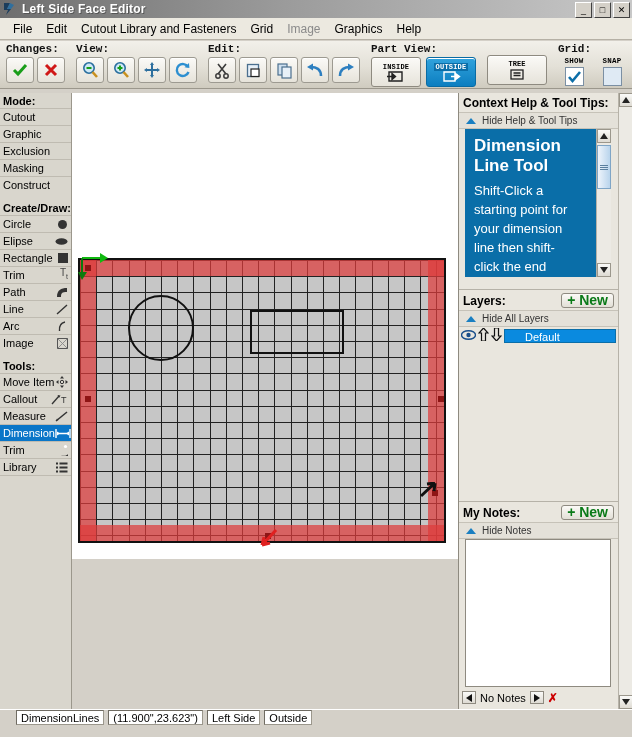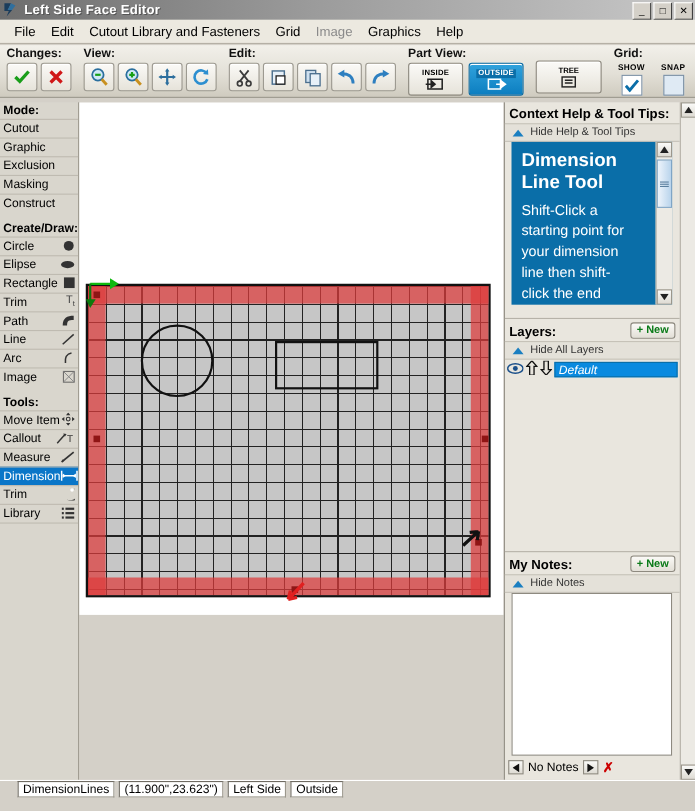--- a/index.html
+++ b/index.html
@@ -35,21 +35,21 @@
     display:flex;align-items:center;padding-left:6px;box-sizing:border-box;
   }
   .menu-item{font-size:12px;padding:2px 7px;color:#000;white-space:nowrap;}
   .menu-item.disabled{color:#8a8a8a;}
 
   
   .toolbar{
     position:absolute;left:0;top:41px;width:632px;height:48px;
     background:linear-gradient(to bottom,#f2f0ea 0%,#e3e0d7 55%,#cfcbbf 100%);
     border-bottom:1px solid #9b978c;box-sizing:border-box;
-    display:flex;align-items:flex-start;
+    display:flex;align-items:flex-start;font-family:Liberation Mono, monospace;
   }
   .tgroup{display:flex;flex-direction:column;padding:2px 5px 0 6px;height:100%;box-sizing:border-box;}
   .tgroup-label{font-size:11px;font-weight:bold;margin-bottom:2px;color:#111;}
   .tgroup-row{display:flex;align-items:flex-end;gap:3px;}
   .tsep{width:1px;background:#a9a49a;height:40px;margin-top:5px;}
   .tbtn{
     width:26px;height:24px;background:linear-gradient(to bottom,#fbfaf7,#e6e3da);
     border:1px solid #9d9a91;border-radius:3px;
     display:flex;align-items:center;justify-content:center;
     box-shadow:inset 0 1px 0 #fff;
@@ -123,21 +123,21 @@
   .origin{position:absolute;}
 
   
   .rightpanel{
     position:absolute;left:458px;top:93px;width:160px;height:616px;
     background:#e9e6de;border-left:1px solid #8e8a80;box-sizing:border-box;
   }
   .sec-title{font-weight:bold;font-size:12px;padding:3px 4px 2px 4px;display:flex;
      align-items:center;justify-content:space-between;}
   .newbtn{
-    font-size:10px;font-weight:bold;color:#0a7a18;border:1px solid #8e8a80;border-radius:3px;
+    font-size:14px;font-weight:bold;color:#0a7a18;border:1px solid #8e8a80;border-radius:3px;
     background:linear-gradient(to bottom,#fbfaf7,#e2dfd6);padding:1px 5px;line-height:11px;
   }
   .hidebar{
     height:15px;background:#e4e1d9;border-top:1px solid #c6c2b8;border-bottom:1px solid #c6c2b8;
     display:flex;align-items:center;gap:6px;padding-left:7px;font-size:10px;color:#333;
   }
   .tri-up{width:0;height:0;border-left:5px solid transparent;border-right:5px solid transparent;
     border-bottom:6px solid #1a7fc1;}
   .help-box{
     position:absolute;left:6px;top:36px;width:146px;height:148px;
@@ -148,22 +148,22 @@
   .help-body{font-size:13px;line-height:19px;margin-top:5px;}
   .hscroll{position:absolute;right:0;top:0;width:14px;height:148px;background:#eceae4;
     border-left:1px solid #b6b2a8;}
   .sbtn{width:14px;height:14px;background:linear-gradient(to bottom,#fafaf8,#dedbd3);
     border:1px solid #9b978c;box-sizing:border-box;display:flex;align-items:center;justify-content:center;}
   .sthumb{position:absolute;left:0;top:16px;width:14px;height:44px;
     background:linear-gradient(to right,#eef4fb,#b9d4ec);border:1px solid #7fa5c6;box-sizing:border-box;
     display:flex;align-items:center;justify-content:center;}
   .grip i{display:block;width:8px;height:1px;background:#5b7f9e;margin:1px 0;}
   .layerrow{display:flex;align-items:center;gap:2px;padding:1px 2px;}
-  .layername{background:#0a8adf;color:#fff;font-size:11px;padding:0 3px;flex:1;height:14px;line-height:14px;
-     border:1px solid #0a6ea8;box-sizing:border-box;font-style:italic;}
+  .layername{background:#0a8adf;color:#fff;font-size:11px;padding:0 20px;flex:1;height:14px;line-height:14px;
+     border:1px solid #0a6ea8;box-sizing:border-box;}
   .notes-box{position:absolute;left:6px;top:0;width:146px;height:148px;background:#fff;
      border:1px solid #8e8a80;box-sizing:border-box;}
   .notes-bar{display:flex;align-items:center;gap:4px;padding:2px 3px;}
   .arrbtn{width:14px;height:13px;background:linear-gradient(to bottom,#fafaf8,#dedbd3);
      border:1px solid #8e8a80;box-sizing:border-box;display:flex;align-items:center;justify-content:center;}
   .redx{color:#c00;font-weight:bold;font-size:12px;line-height:12px;}
 
   
   .outerscroll{position:absolute;left:618px;top:93px;width:14px;height:616px;
      background:#eceae4;border-left:1px solid #b6b2a8;}

